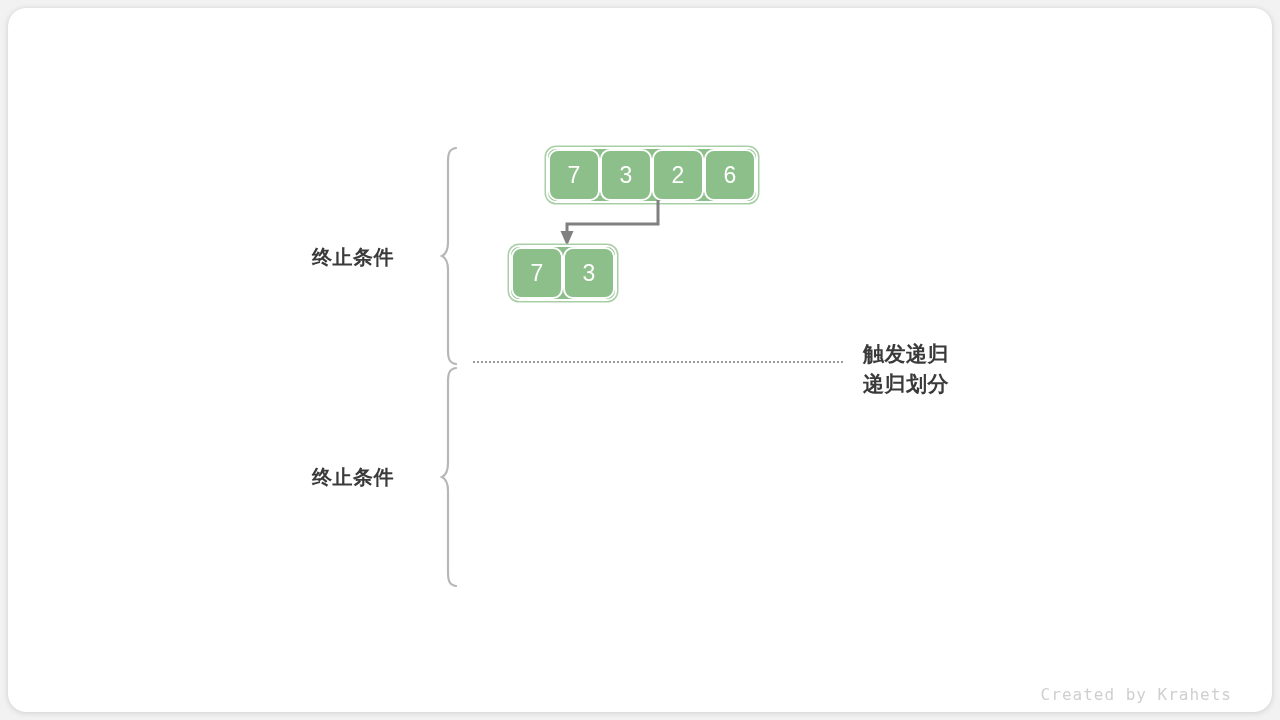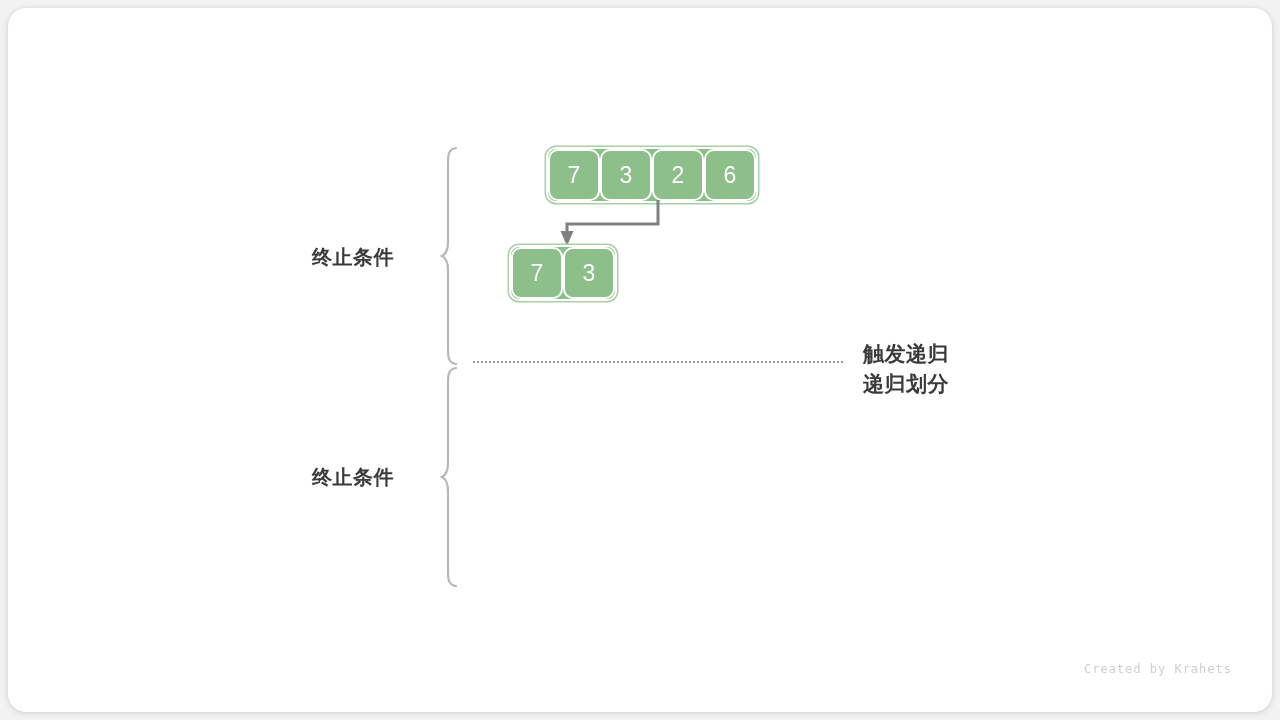--- a/index.html
+++ b/index.html
@@ -108,23 +108,23 @@
     letter-spacing: 0.5px;
     color: #3a3a3a;
     white-space: nowrap;
     margin-left: 12px;
   }
 
   
   #credit {
     position: absolute;
     right: 40px;
-    bottom: 36px;
+    bottom: 8px;
     font-family: "DejaVu Sans Mono", "Liberation Mono", monospace;
-    font-size: 12px;
+    font-size: 16px;
     letter-spacing: 1px;
     color: #cfcfcf;
     white-space: nowrap;
   }
 </style>
 </head>
 <body>
 
 <div id="canvas">
   <div class="card">

